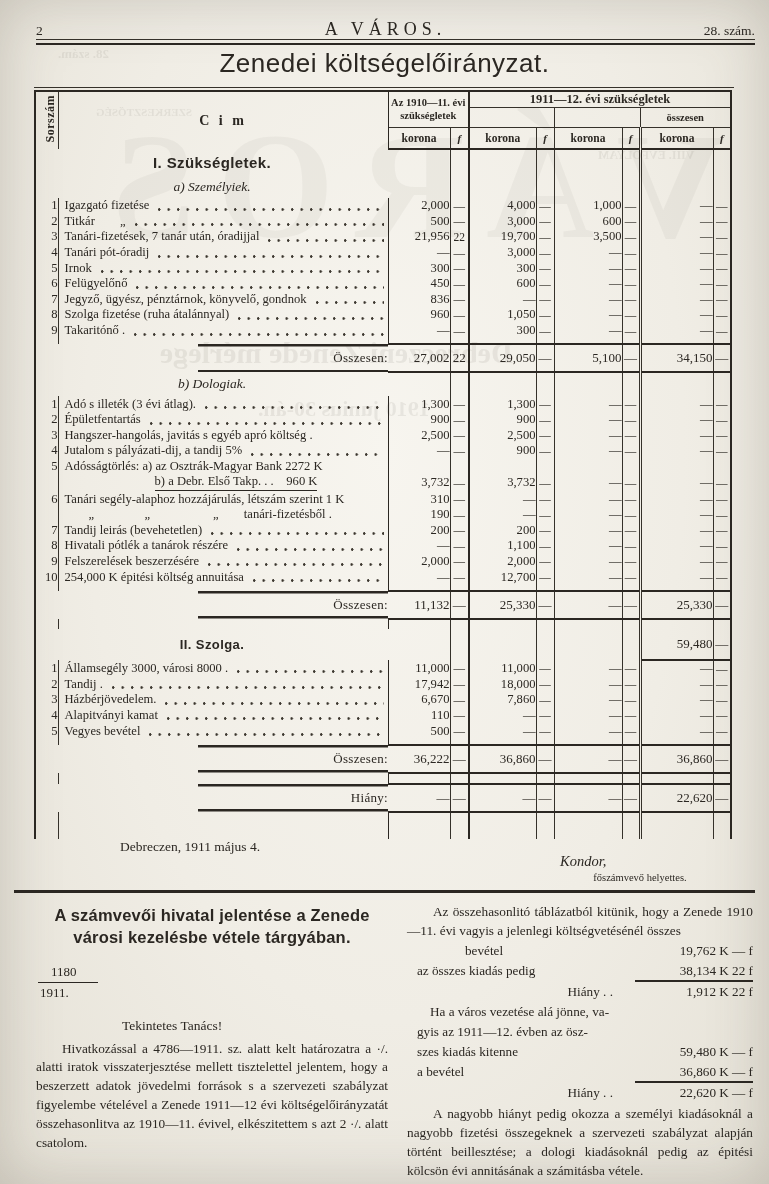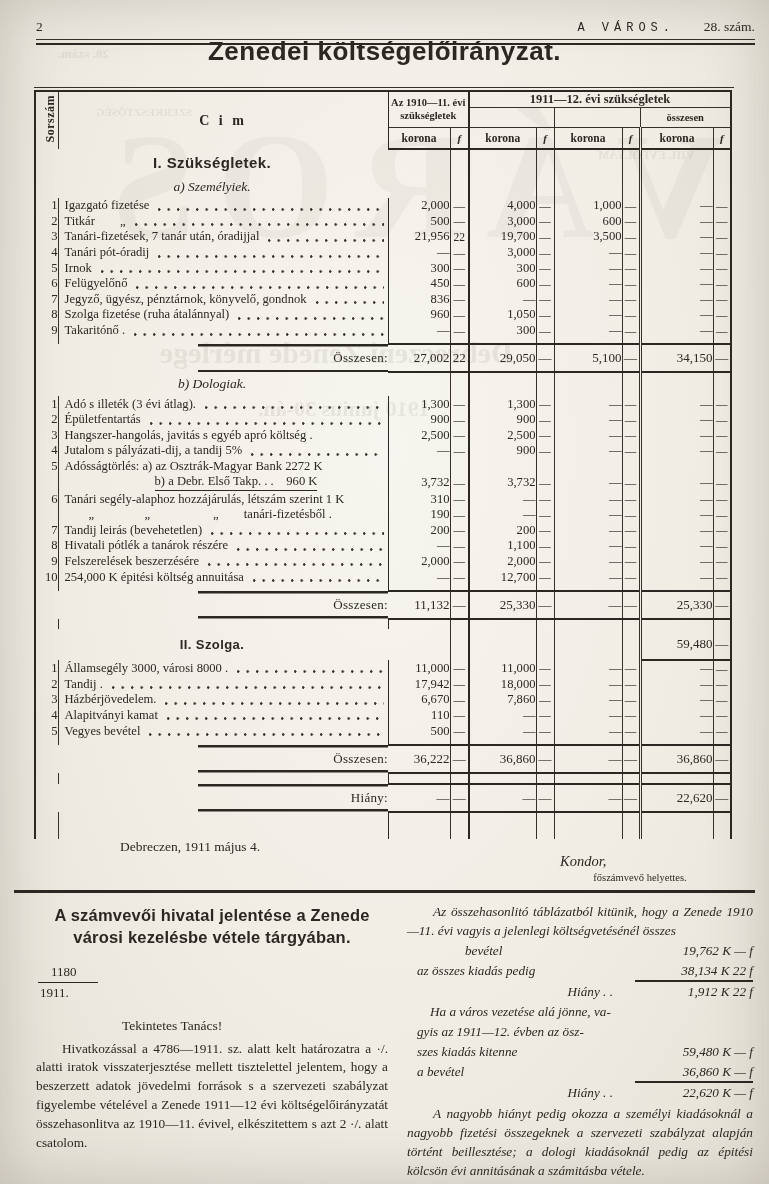--- a/index.html
+++ b/index.html
@@ -8,27 +8,27 @@
     background:radial-gradient(ellipse at 50% 38%, #f7f5ef 0%, #f0ede5 55%, #e5e1d6 100%);
     box-shadow:inset 0 0 60px rgba(90,85,70,.25);}
   .ghosts{position:absolute;inset:0;z-index:0;pointer-events:none;}
   .ghost{position:absolute;transform:scaleX(-1);color:#555045;opacity:.09;filter:blur(.7px);
     font-weight:bold;white-space:nowrap;font-family:"Liberation Serif",serif;}
   .content{position:absolute;inset:0;z-index:1;}
 
   
   .masthead{position:absolute;left:36px;right:14px;top:19px;display:flex;align-items:baseline;font-size:13.5px;}
   .mast-page{width:60px;}
-  .mast-title{flex:1;text-align:right;letter-spacing:5px;font-size:12px;font-family:Liberation Mono, monospace;}
+  .mast-title{flex:1;text-align:center;letter-spacing:5px;font-size:18px;}
   .mast-issue{width:80px;text-align:right;}
   .rule1{position:absolute;left:36px;right:14px;top:39px;border-top:1.5px solid #35312a;}
   .rule2{position:absolute;left:36px;right:14px;top:43px;border-top:2.5px solid #2b2722;}
 
-  .doc-title{position:absolute;top:36px;left:0;width:100%;margin:0;text-align:center;
-    font-family:"Liberation Sans",sans-serif;font-weight:bold;font-size:26px;letter-spacing:.5px;}
+  .doc-title{position:absolute;top:48px;left:0;width:100%;margin:0;text-align:center;
+    font-family:"Liberation Sans",sans-serif;font-weight:normal;font-size:26px;letter-spacing:.5px;}
 
   
   .tablewrap{position:absolute;left:34px;top:87px;width:700px;border-top:1.5px solid #35312a;padding-top:2px;}
   table.tbl{border-collapse:collapse;table-layout:fixed;width:696px;
     border-left:2px solid #2b2722;border-right:2px solid #2b2722;border-top:2.5px solid #2b2722;
     font-size:12.6px;color:#2b2722;}
   .tbl th{font-weight:bold;padding:0;}
   .tbl td{padding:0;height:15.6px;vertical-align:middle;}
   
   .c0{border-right:1px solid #35312a;text-align:right;padding-right:4px;}
@@ -82,21 +82,21 @@
   
   .place-date{position:absolute;left:120px;top:839px;font-size:13.5px;}
   .signature{position:absolute;left:560px;width:160px;top:853px;text-align:left;font-style:italic;font-size:14.5px;}
   .signature-title{position:absolute;left:560px;width:160px;top:872px;text-align:center;font-size:10.5px;}
   .section-rule{position:absolute;left:14px;right:14px;top:890px;height:2.5px;background:#2b2722;}
 
   
   .bottom{position:absolute;left:36px;right:16px;top:901px;display:flex;align-items:flex-start;}
   .col-left{width:352px;}
   .col-divider{width:1px;background:#b6b1a6;margin:4px 9px 0 9px;}
-  .col-right{flex:1;font-size:13.2px;font-style:italic;}
+  .col-right{flex:1;font-size:13.2px;}
   .report-heading{margin:4px 0 0 0;text-align:center;font-family:"Liberation Sans",sans-serif;
     font-weight:bold;font-size:16.5px;line-height:1.32;letter-spacing:.2px;}
   .fileno{margin:15px 0 0 2px;font-size:13px;}
   .fn-top{padding-left:13px;}
   .fn-line{border-top:1.5px solid #2b2722;width:60px;margin:2px 0;}
   .fn-bottom{padding-left:2px;}
   .salutation{margin:17px 0 4px 86px;font-size:13.5px;}
   .body-par{margin:6px 0 0 0;font-size:13.3px;line-height:1.42;text-align:justify;text-indent:26px;}
   .intro{margin-top:2px;}
   .closing{margin-top:2px;}

